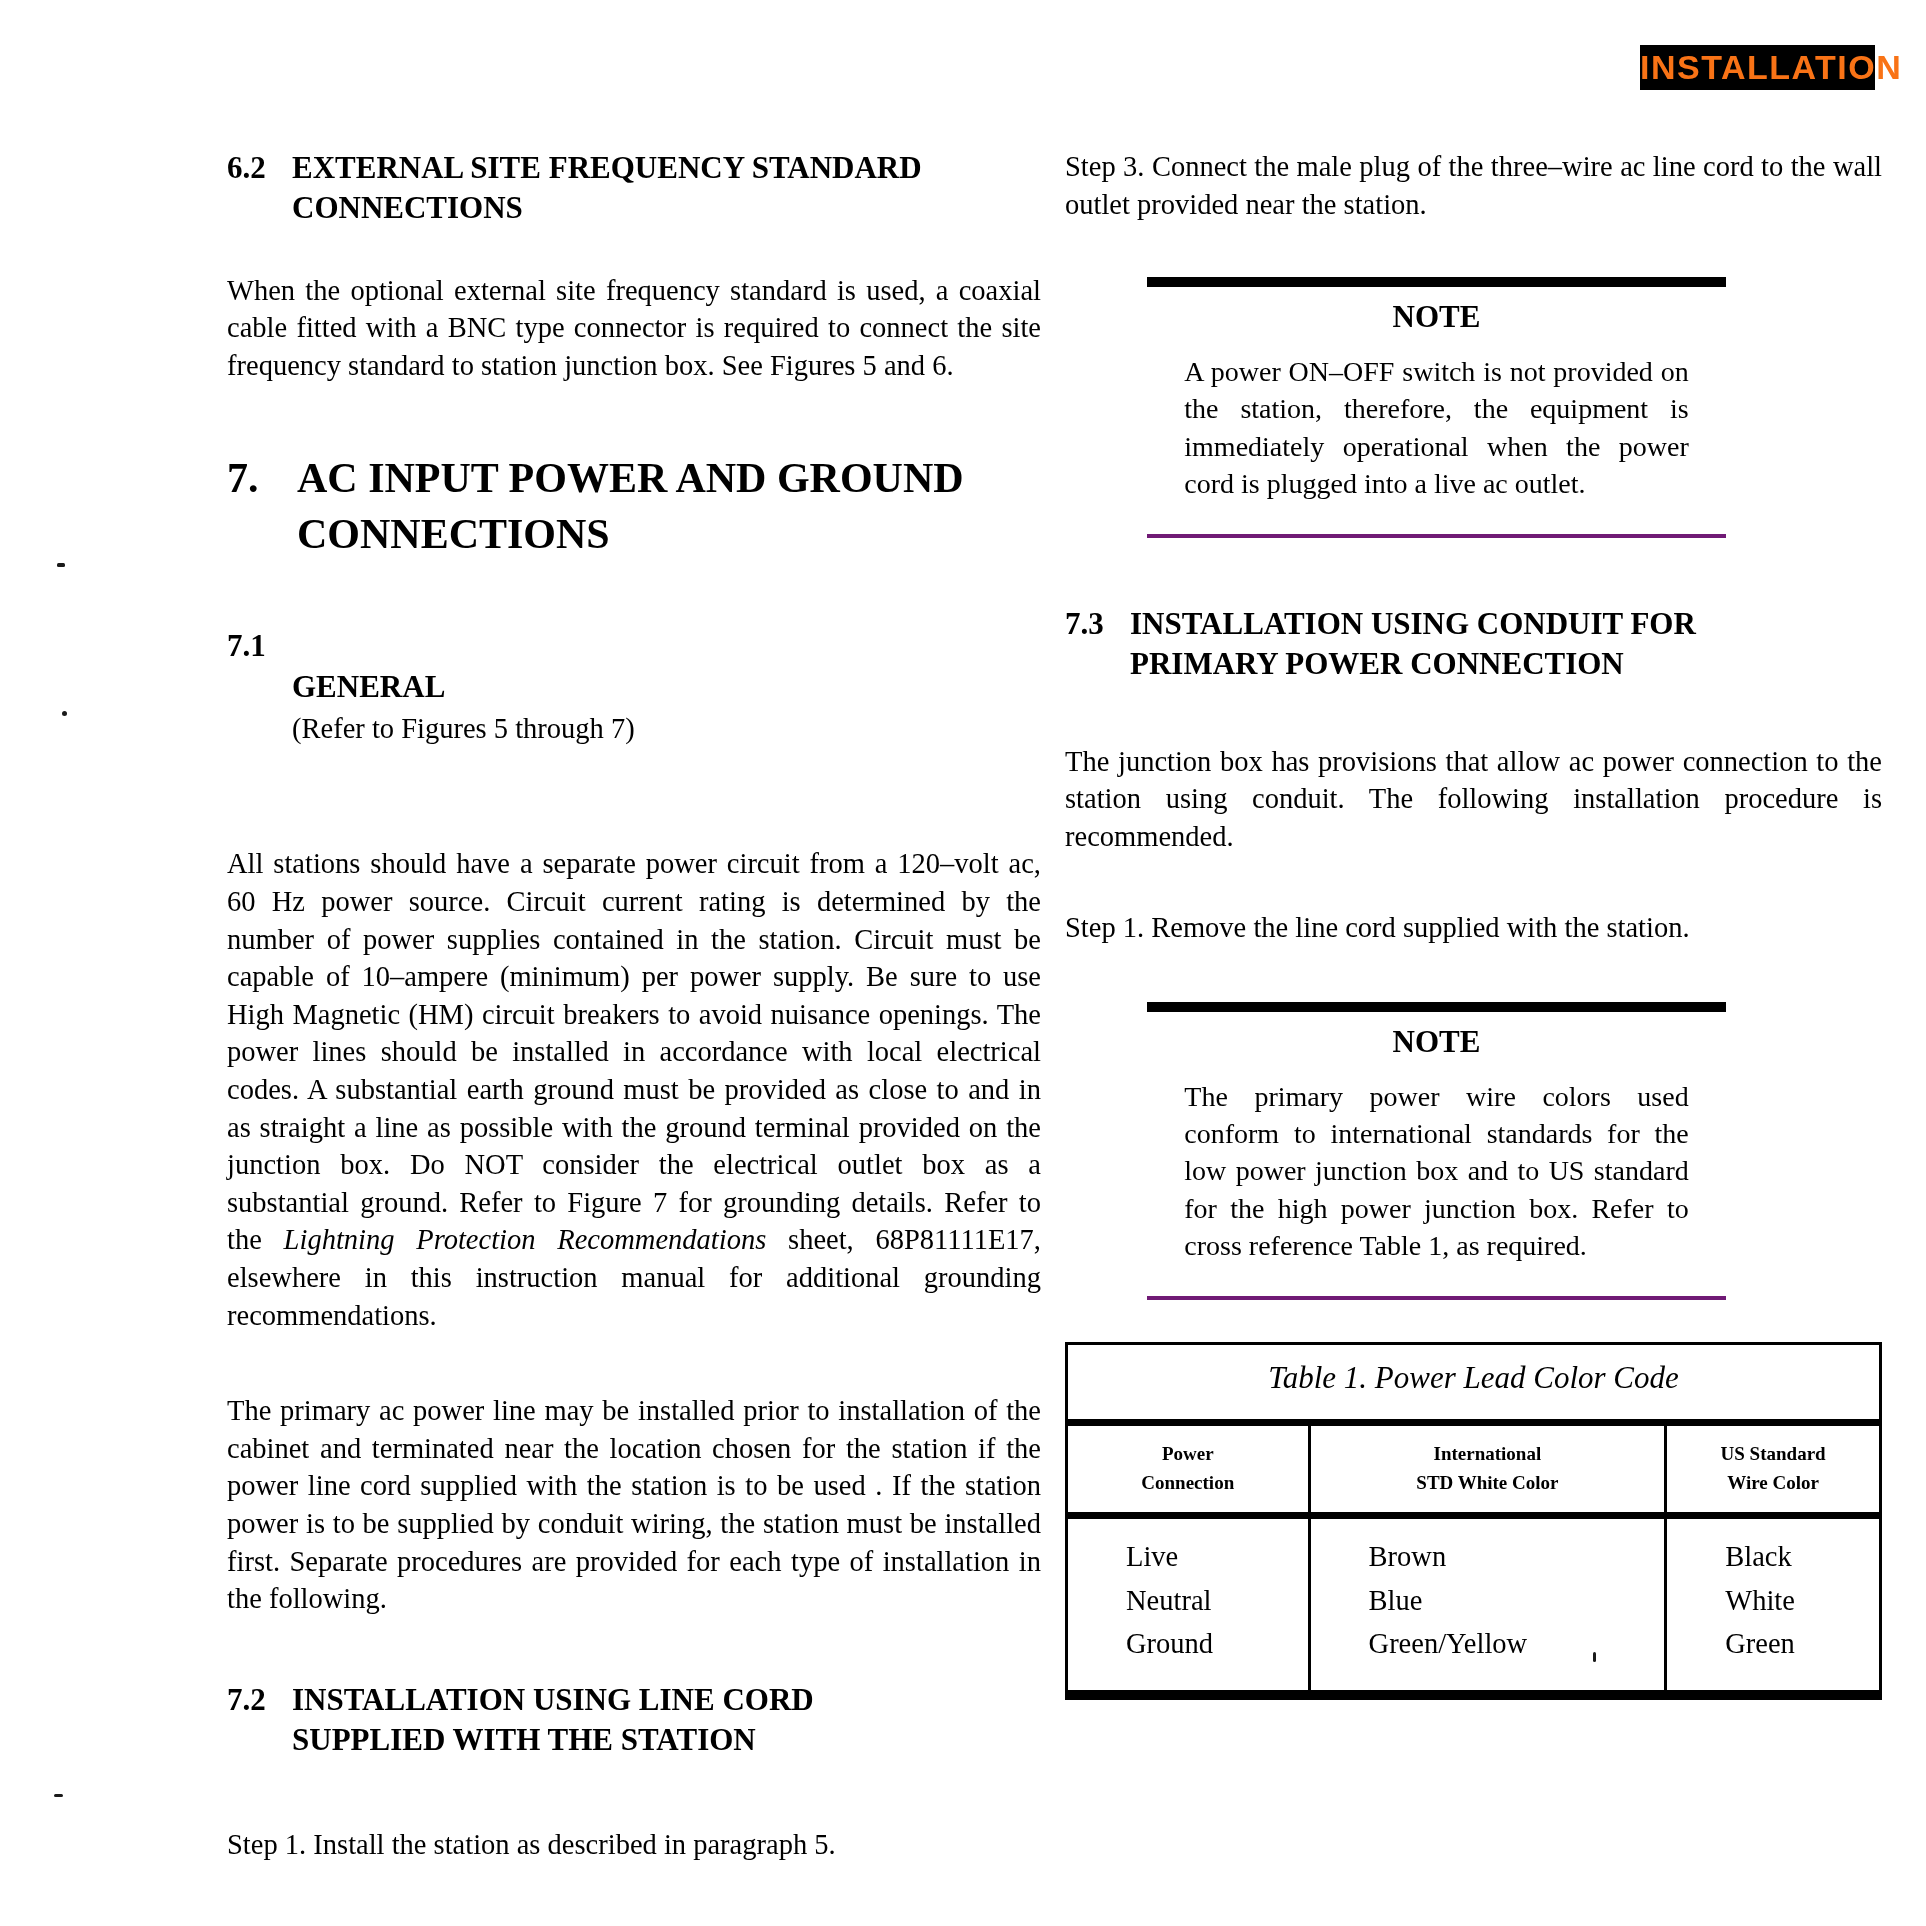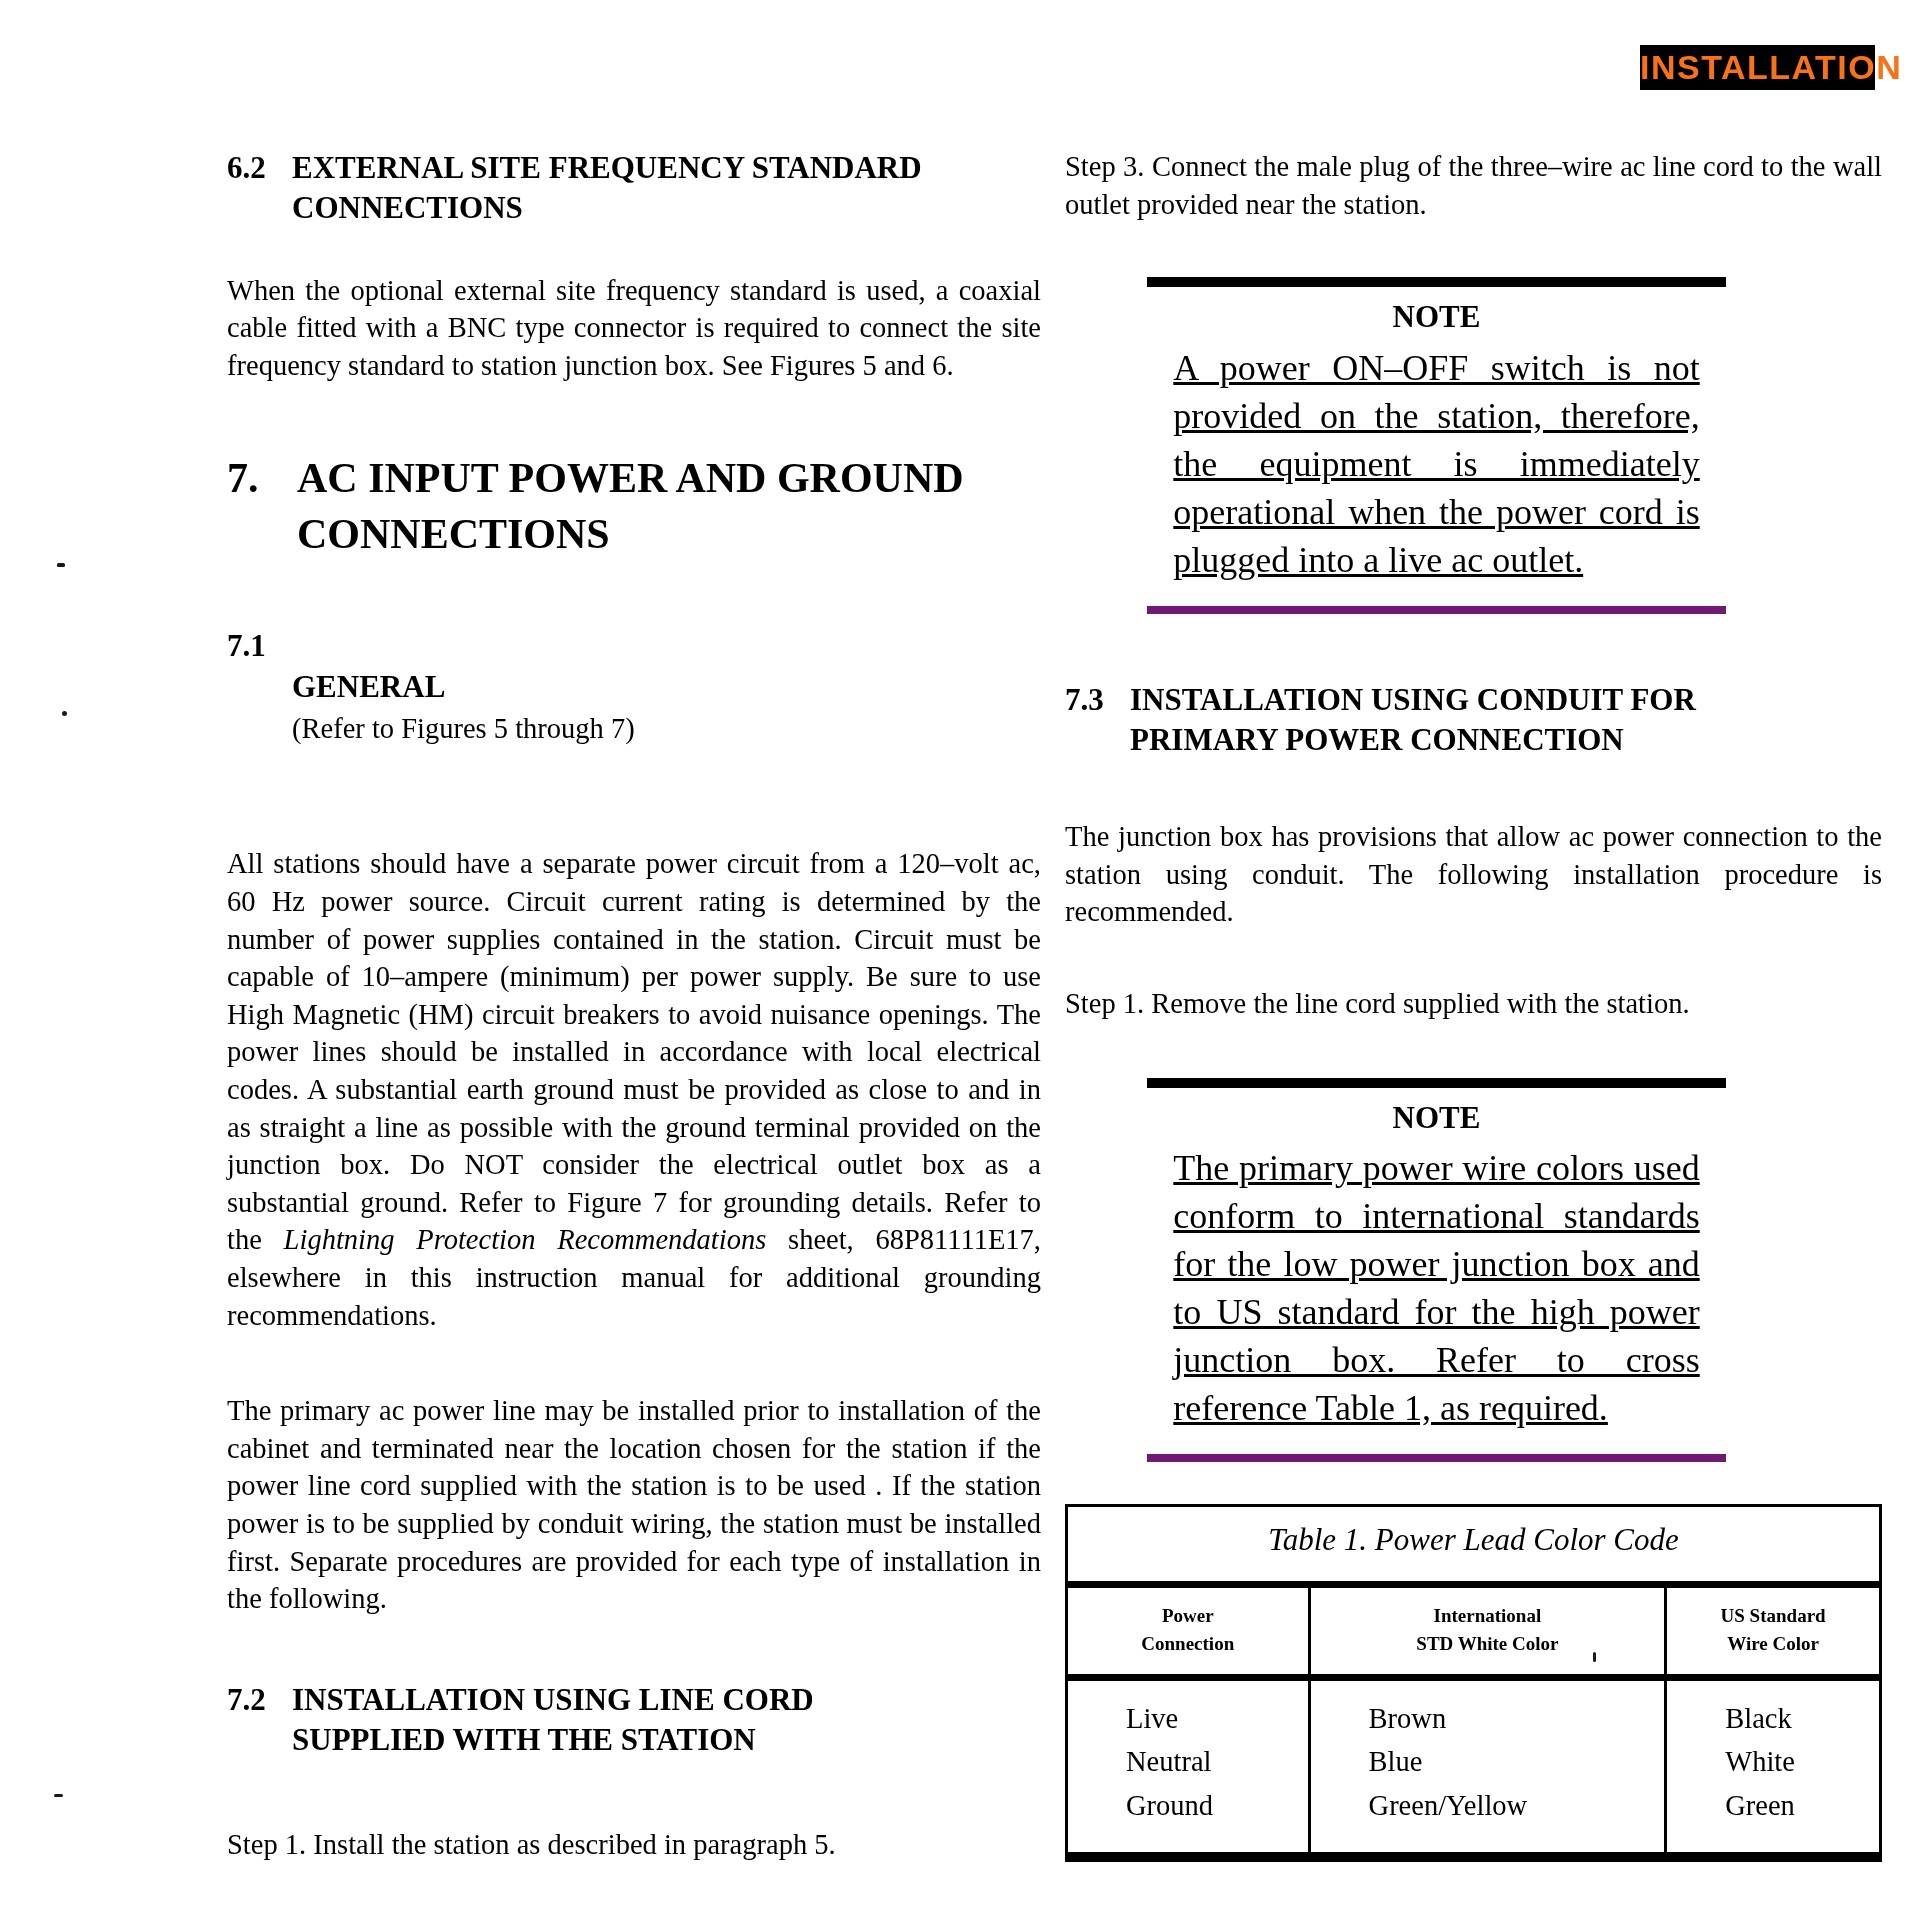--- a/index.html
+++ b/index.html
@@ -76,37 +76,36 @@
   .mt-h73   { margin-top: 66px; }
   .mt-p73   { margin-top: 58px; }
   .mt-rs1   { margin-top: 54px; }
   .mt-rs2   { margin-top: 54px; }
   .mt-note2 { margin-top: 55px; }
   .mt-table { margin-top: 42px; }
 
   
   .alertbox {
     border-top: 10px solid #000000;
-    border-bottom: 8px solid #701a75;
+    border-bottom: 4px solid #701a75;
     padding: 10px 22.3px 17px 22.3px;
     box-sizing: border-box;
   }
   .notebox     { margin-left: 82px; width: 579px; }
   .alertbox .alert-title {
     text-align: center;
     font-weight: bold;
     font-size: 31px;
     margin: 0 0 7px 0;
   }
   .alertbox .alert-text {
     text-align: justify;
-    font-size: 36px;
+    font-size: 28px;
     line-height: 1.33;
-    margin: 4px;
-    text-decoration: underline;
+    margin: 15px;
   }
   .it { font-style: italic; }
 
   
   #table-1 {
     width: 100%;
     border-collapse: collapse;
     border: 3.5px solid #000000;
     border-bottom: 10px solid #000000;
   }

